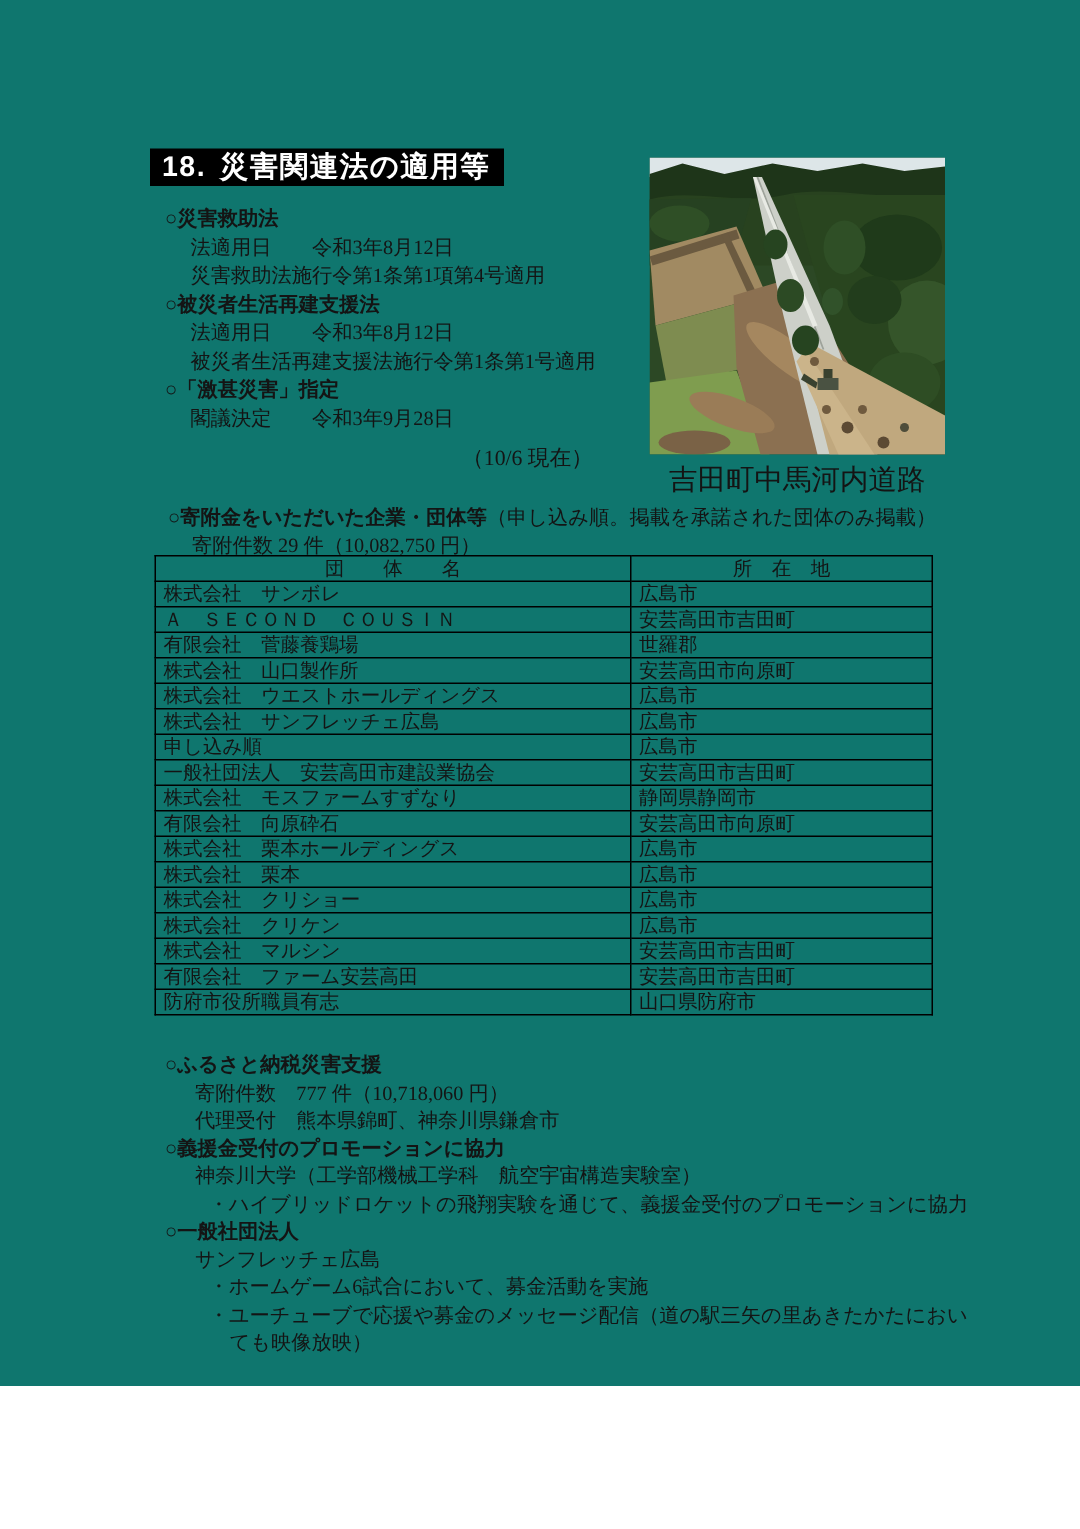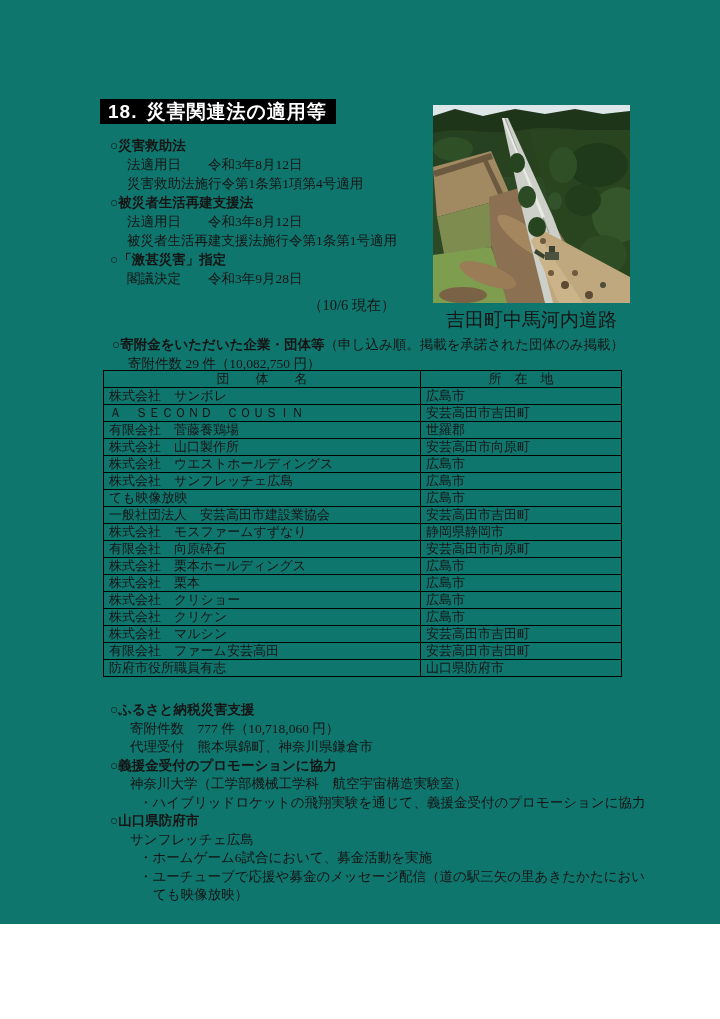--- a/index.html
+++ b/index.html
@@ -172,21 +172,21 @@
           <td>株式会社　ウエストホールディングス</td>
           <td>広島市</td>
         </tr>
 
         <tr>
           <td>株式会社　サンフレッチェ広島</td>
           <td>広島市</td>
         </tr>
 
         <tr>
-          <td>ても映像放映</td>
+          <td>申し込み順</td>
           <td>広島市</td>
         </tr>
 
         <tr>
           <td>一般社団法人　安芸高田市建設業協会</td>
           <td>安芸高田市吉田町</td>
         </tr>
 
         <tr>
           <td>株式会社　モスファームすずなり</td>
@@ -243,21 +243,21 @@
       <div class="autoline subline">寄附件数　777 件（10,718,060 円）</div>
 
       <div class="autoline subline">代理受付　熊本県錦町、神奈川県鎌倉市</div>
 
       <div class="autoline oheading">○義援金受付のプロモーションに協力</div>
 
       <div class="autoline subline">神奈川大学（工学部機械工学科　航空宇宙構造実験室）</div>
 
       <div class="autoline bullet">・ハイブリッドロケットの飛翔実験を通じて、義援金受付のプロモーションに協力</div>
 
-      <div class="autoline oheading">○山口県防府市</div>
+      <div class="autoline oheading">○一般社団法人</div>
 
       <div class="autoline subline">サンフレッチェ広島</div>
 
       <div class="autoline bullet">・ホームゲーム6試合において、募金活動を実施</div>
 
       <div class="autoline bullet">・ユーチューブで応援や募金のメッセージ配信（道の駅三矢の里あきたかたにおい
 ても映像放映）</div>
     </div>
 
   <div id="footer">- 18 -</div>

